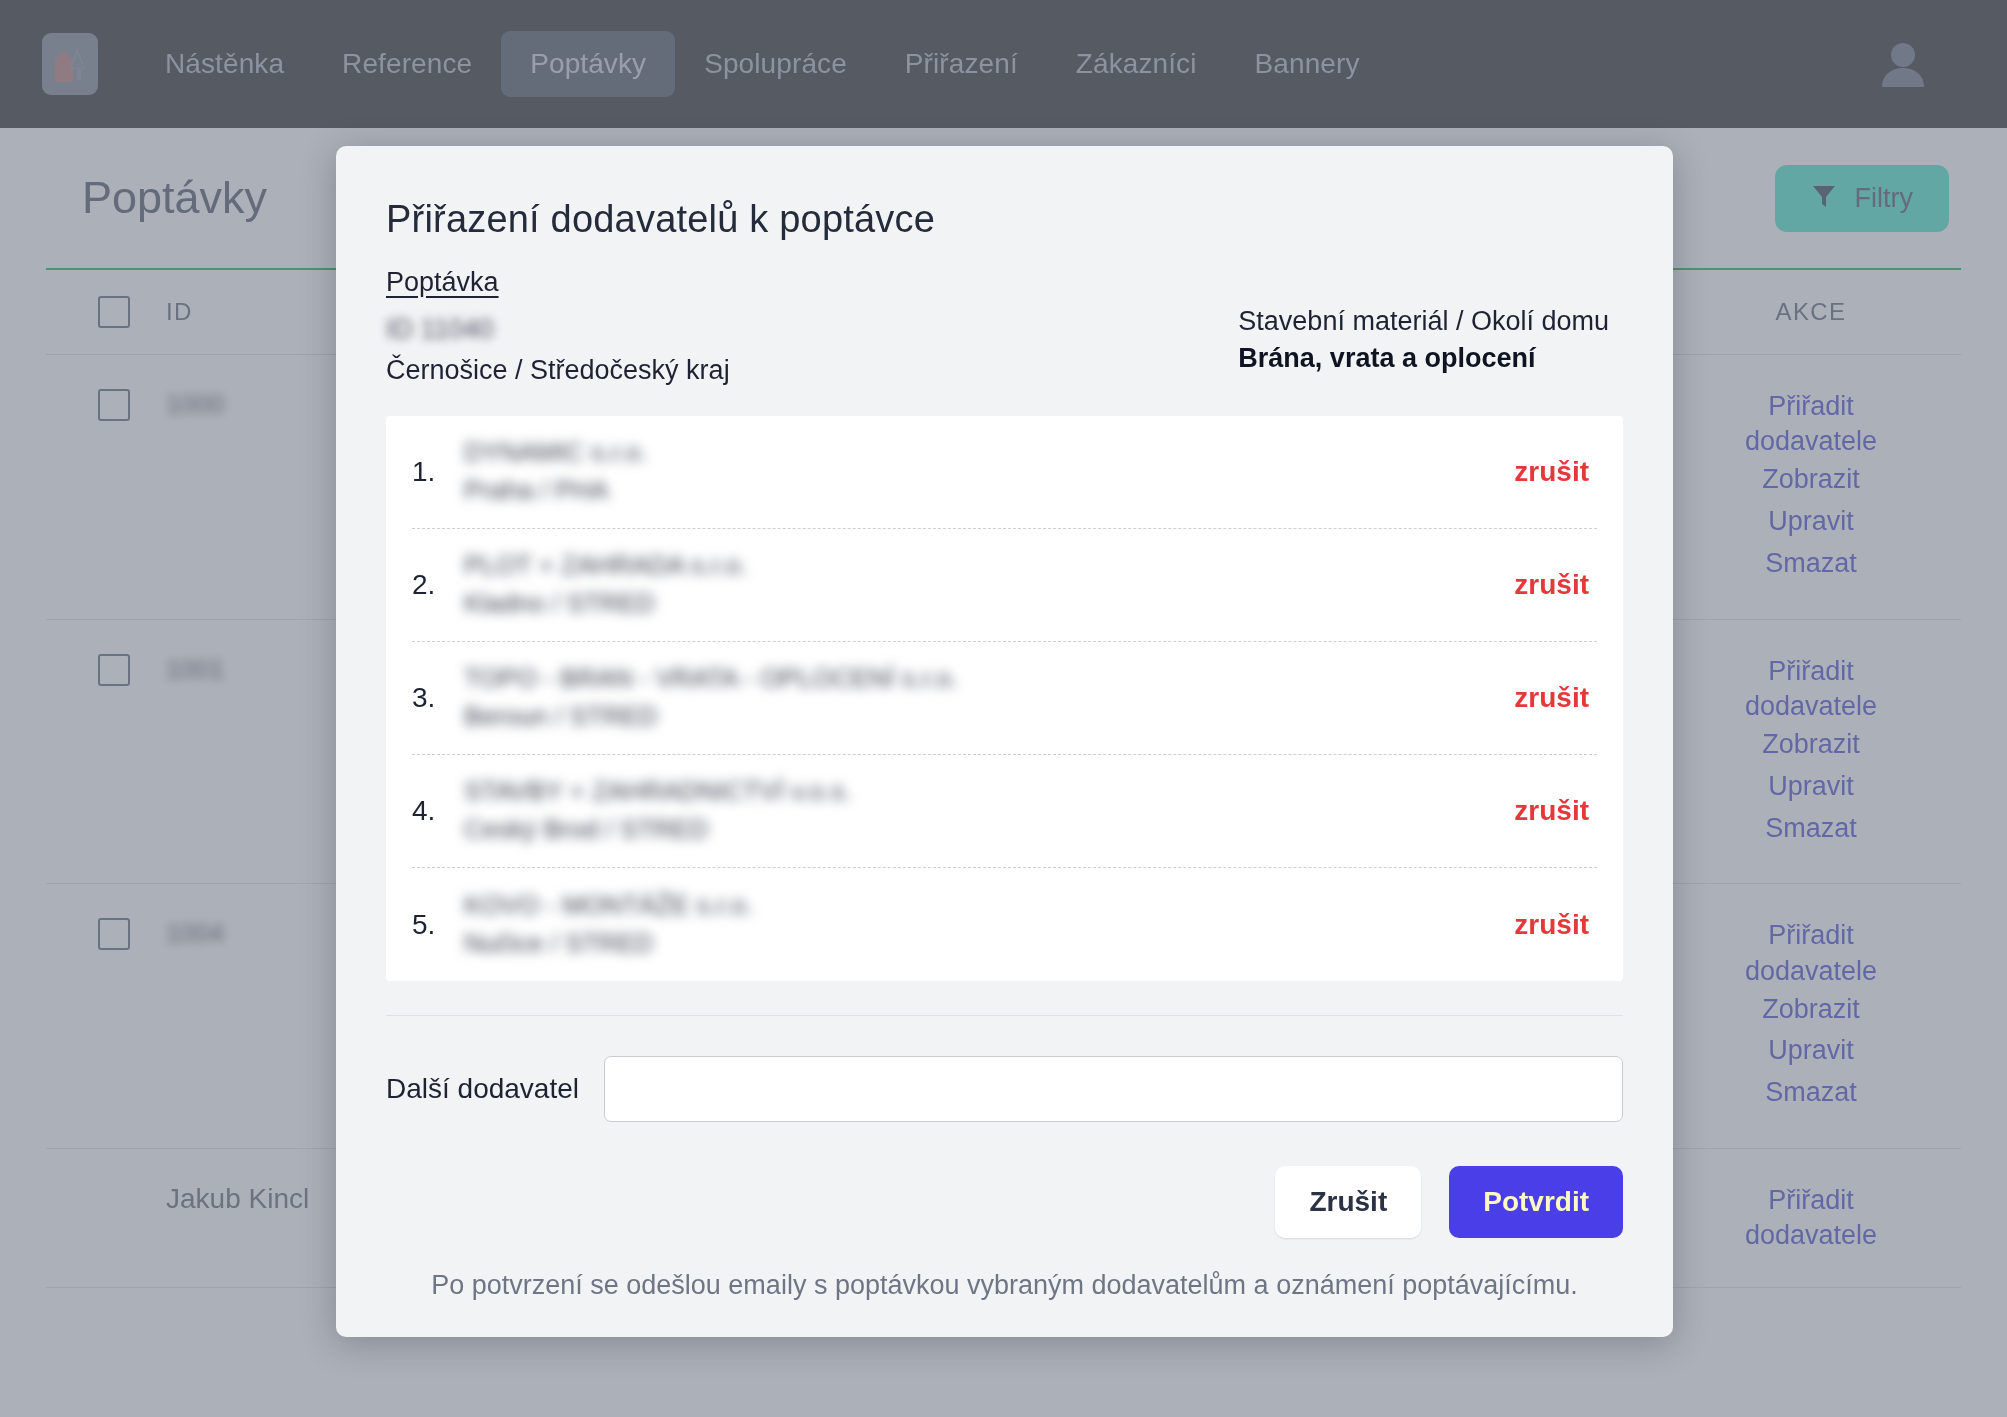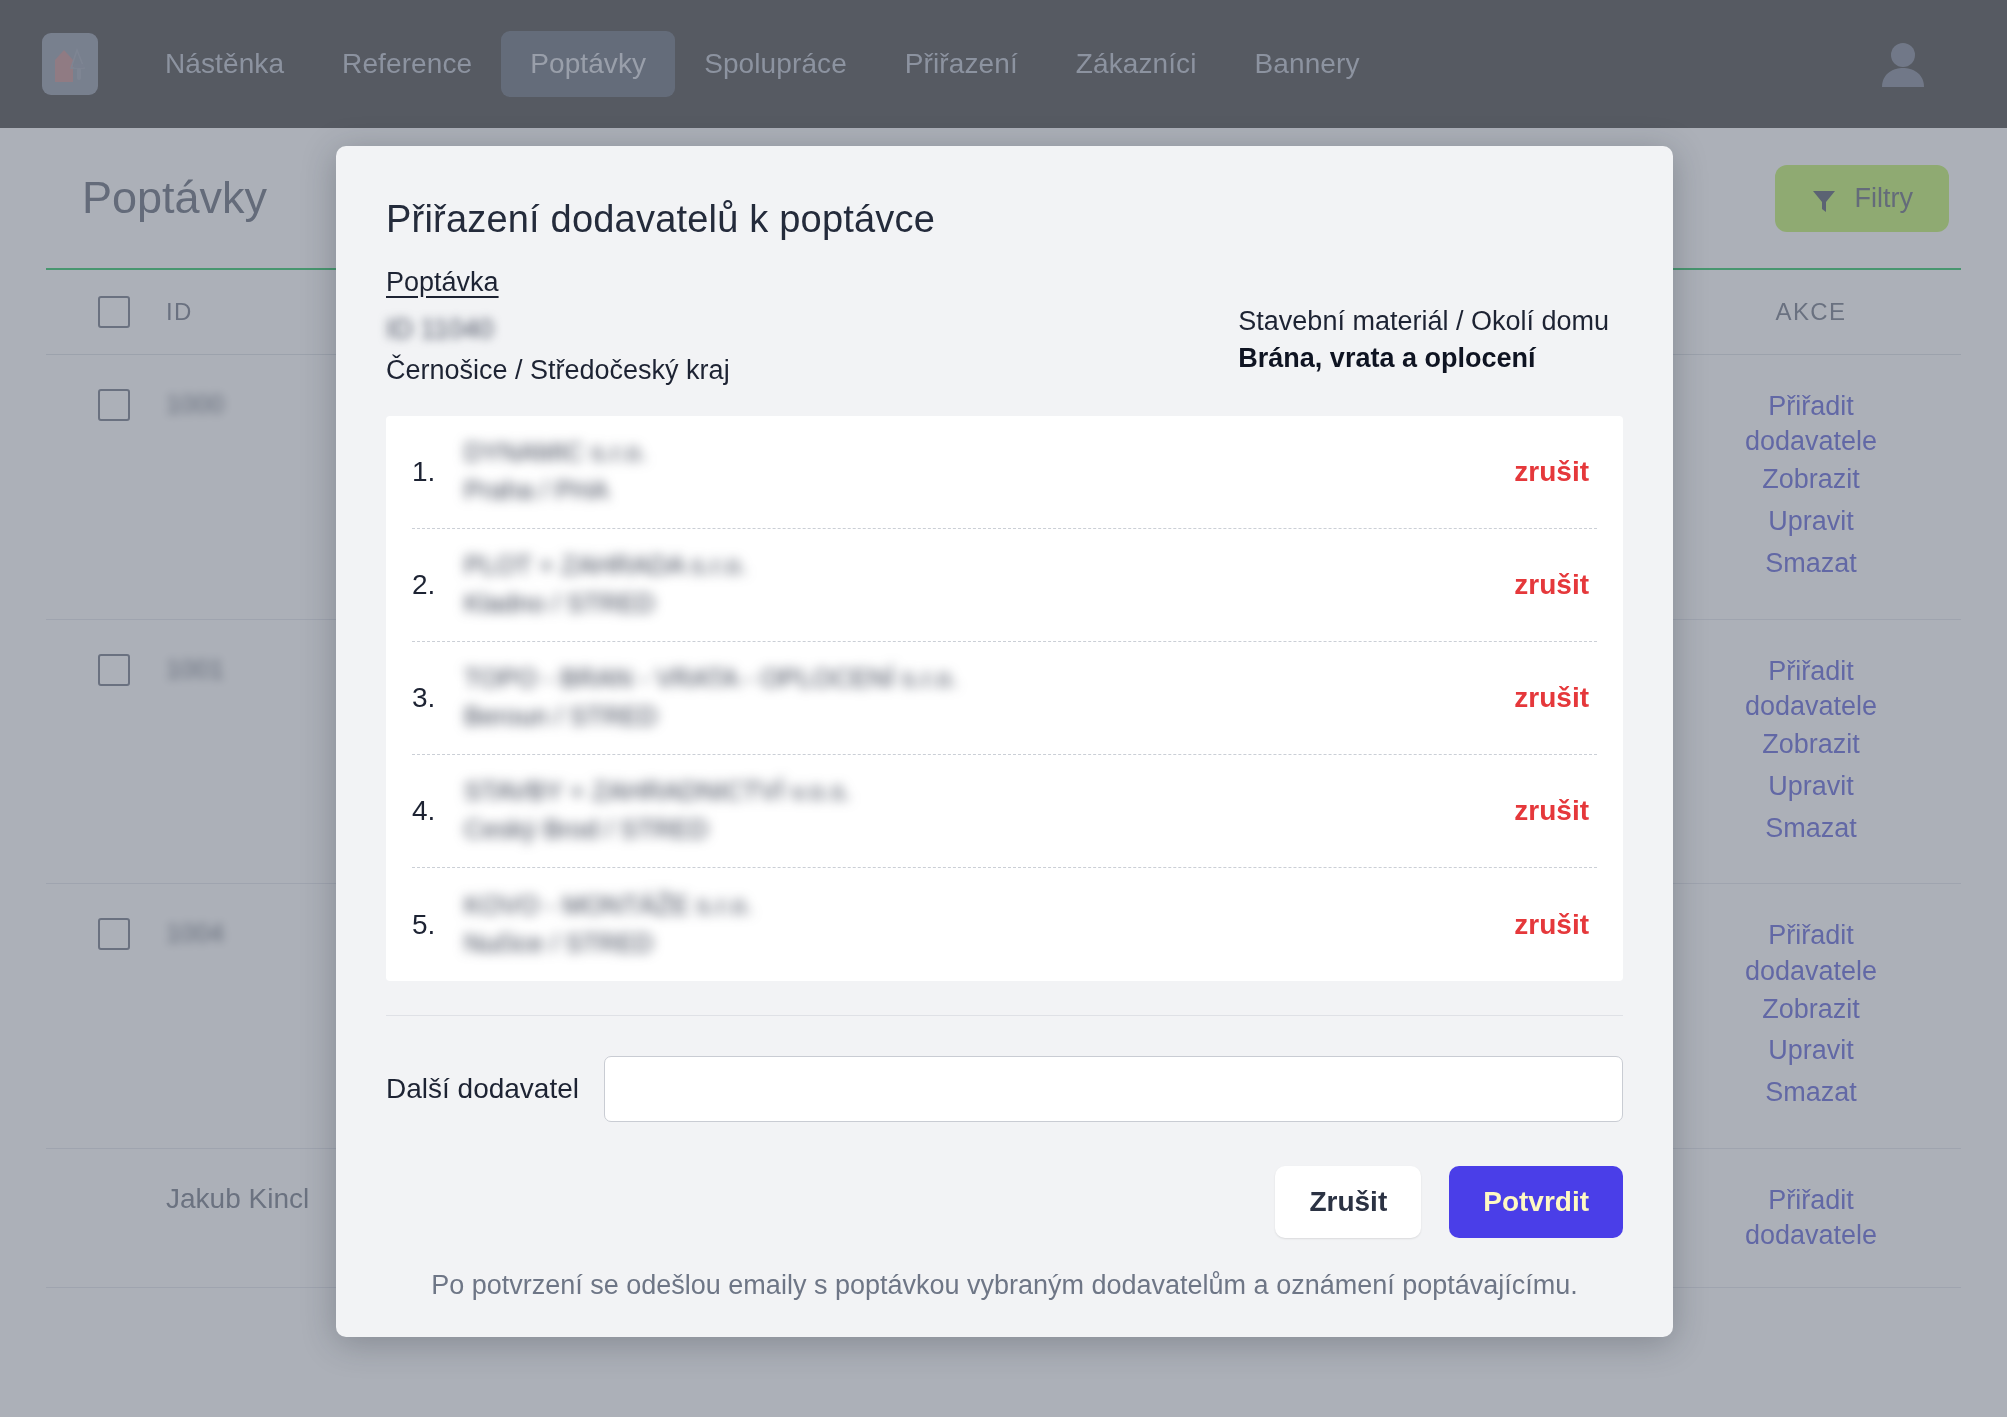--- a/index.html
+++ b/index.html
@@ -93,23 +93,23 @@
   }
 
   .page-title {
     font-size: 45px;
     color: #5f6775;
     font-weight: 400;
   }
 
   .filter-btn {
     display: flex;
-    align-items: flex-end;
+    align-items: flex-start;
     gap: 18px;
-    background: #bef264;
+    background: #5eead4;
     border-radius: 12px;
     padding: 18px 36px;
     font-size: 27px;
     color: #5f6775;
   }
 
   .table {
     width: 100%;
     border-collapse: collapse;
   }

